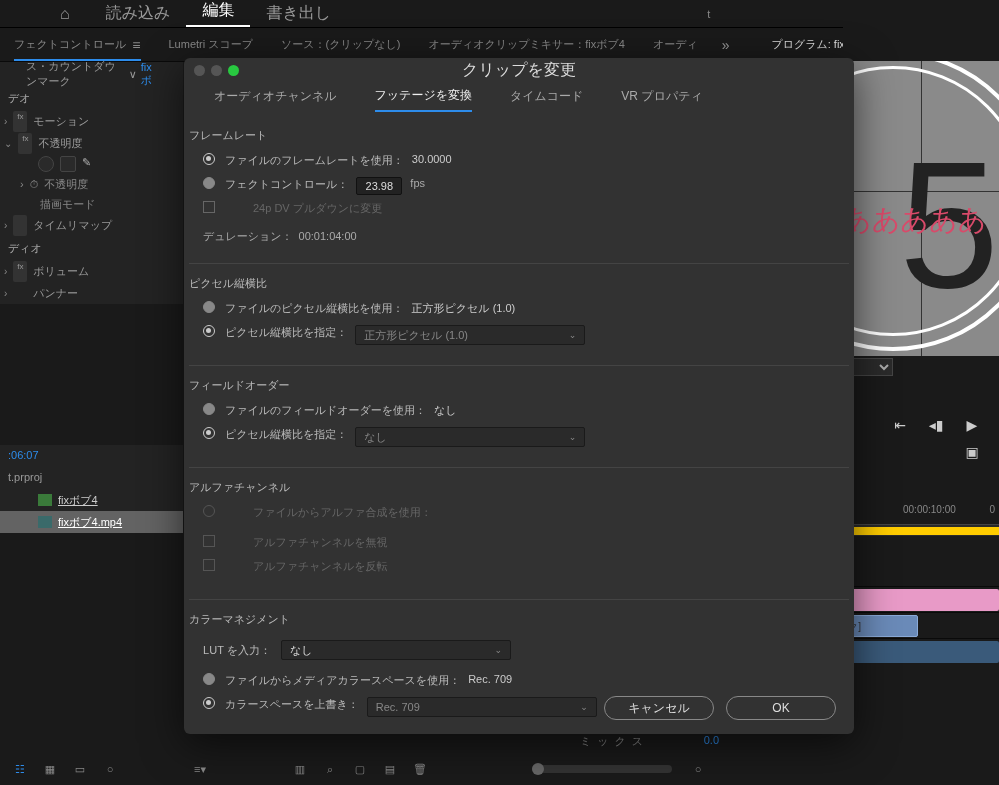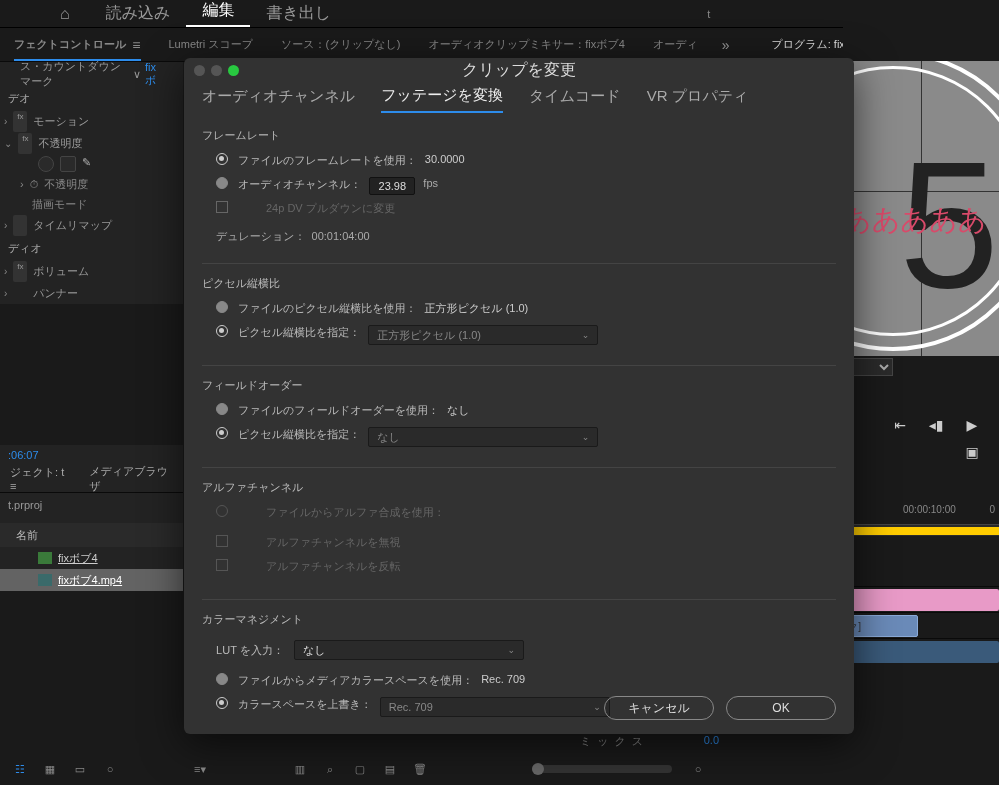--- a/index.html
+++ b/index.html
@@ -7,37 +7,37 @@
 
 
 .top-menu { height: 28px; display: flex; align-items: center; padding: 0 10px; background: #1a1a1a; border-bottom: 1px solid #000; }
 .home-icon { color: #999; font-size: 16px; margin-right: 20px; margin-left: 50px; }
 .top-menu-item { padding: 0 16px; color: #999; font-size: 16px; }
 .top-menu-item.active { color: #fff; border-bottom: 2px solid #fff; padding-bottom: 4px; }
 
 
 .tabs-row { height: 34px; display: flex; align-items: center; background: #1a1a1a; border-bottom: 1px solid #0a0a0a; position: relative; }
 .tab { padding: 0 14px; color: #888; font-size: 11px; display: flex; align-items: center; }
-.tab.with-border { position: relative; font-weight: bold; }
+.tab.with-border { position: relative; }
 .tab.with-border::after { content: ''; position: absolute; bottom: -8px; left: 14px; right: 14px; height: 2px; background: #2d8ceb; }
 .tab-menu-icon { margin-left: 6px; font-size: 14px; }
 .double-arrow { margin: 0 10px; font-size: 14px; color: #999; }
 
 
 .left-panel { position: absolute; left: 0; top: 62px; width: 183px; background: #232323; }
 .panel-header { height: 24px; display: flex; align-items: center; padding: 0 8px; font-size: 11px; color: #aaa; }
 .effect-row { height: 22px; display: flex; align-items: center; padding-left: 4px; color: #999; }
 .effect-row .toggle-arrow { margin-right: 6px; font-size: 10px; color: #888; }
 .fx-badge { display: inline-block; width: 14px; height: 21px; background: #333; margin-right: 6px; border-radius: 2px; font-size: 8px; text-align: center; line-height: 12px; }
 .sub-row { padding-left: 20px; height: 20px; display: flex; align-items: center; color: #888; }
 .icon-group { display: flex; gap: 6px; margin-left: 18px; }
 .small-icon { width: 16px; height: 16px; background: #2a2a2a; border: 1px solid #444; border-radius: 2px; }
 
 
-.breadcrumb { height: 24px; display: flex; align-items: center; padding: 0 20px; background: #232323; color: #999; }
+.breadcrumb { height: 24px; display: flex; align-items: center; padding: 0 26px; background: #232323; color: #999; }
 .breadcrumb .link { color: #2d8ceb; }
 
 
 .lower-left { position: absolute; left: 0; top: 445px; width: 183px; background: #232323; }
 .timecode-blue { color: #2d8ceb; padding: 4px 0 4px 8px; }
 .proj-tab-row { height: 28px; display: flex; align-items: center; border-bottom: 1px solid #0a0a0a; }
 .proj-tab { padding: 0 10px; color: #aaa; }
 .proj-name { padding: 6px 0 6px 8px; color: #999; }
 .name-header { height: 24px; display: flex; align-items: center; padding-left: 16px; background: #2a2a2a; color: #bbb; margin-top: 6px; }
 .project-list { background: #232323; }
@@ -93,24 +93,24 @@
 
 
 .modal { position: absolute; left: 184px; top: 58px; width: 670px; height: 676px; background: #323232; border-radius: 6px; box-shadow: 0 10px 40px rgba(0,0,0,.6); }
 .modal-titlebar { height: 24px; display: flex; align-items: center; position: relative; }
 .traffic { display: flex; gap: 6px; padding-left: 10px; }
 .traffic-dot { width: 11px; height: 11px; border-radius: 50%; }
 .td-r { background: #555; } .td-y { background: #555; } .td-g { background: #28c840; }
 .modal-title { position: absolute; left: 0; right: 0; text-align: center; color: #ddd; font-size: 16px; }
 
 .modal-tabs { height: 34px; display: flex; align-items: center; gap: 26px; padding-left: 18px;}
-.modal-tab { color: #aaa; font-size: 15px; padding-bottom: 6px; }
+.modal-tab { color: #aaa; font-size: 12px; padding-bottom: 6px; margin-left: 12px; }
 .modal-tab.active { color: #eee; border-bottom: 2px solid #2d8ceb; }
 
-.modal-body { padding: 8px 18px; }
+.modal-body { padding: 8px 5px; }
 .section { border-top: 1px solid #444; padding: 12px 0 16px 0; }
 .section:first-child { border-top: none; padding-top: 4px; }
 .section-title { color: #bbb; font-size: 11px; margin-bottom: 10px; }
 .form-row { display: flex; align-items: flex-start; height: 24px; padding-left: 14px; color: #bbb; }
 .form-row.disabled { color: #666; gap: 28px; }
 .radio { width: 12px; height: 12px; border: 1.5px solid #888; border-radius: 50%; margin-right: 10px; flex-shrink: 0; }
 .radio.selected { border-color: #ccc; position: relative; }
 .radio.selected::after { content: ''; position: absolute; left: 2px; top: 2px; width: 5px; height: 5px; background: #ccc; border-radius: 50%; }
 .radio.filled { background: #888; border-color: #888; }
 .checkbox { width: 12px; height: 12px; border: 1.5px solid #666; margin-right: 10px; flex-shrink: 0; }
@@ -180,21 +180,21 @@
       <span class="small-icon"></span>
       <span class="small-icon" style="background:none;border:none;color:#aaa">✎</span>
     </div>
   </div>
   <div class="sub-row">
       <span style="margin-right:6px">›</span>
       <span style="margin-right:6px">⏱</span>
       <span>不透明度</span>
     </div>
   <div class="sub-row">
-      <span style="margin-left:12px">描画モード</span>
+      <span style="margin-left:20px">描画モード</span>
     </div>
   <div class="effect-row">
       <span class="toggle-arrow">›</span>
       <span class="fx-badge"></span>
       <span>タイムリマップ</span>
     </div>
   <div class="panel-header">ディオ</div>
   <div class="effect-row">
       <span class="toggle-arrow">›</span>
       <span class="fx-badge">fx</span>
@@ -202,26 +202,21 @@
     </div>
   <div class="effect-row">
       <span class="toggle-arrow">›</span>
       <span style="width:14px;margin-right:6px"></span>
       <span>パンナー</span>
     </div>
 </div>
 
 <div class="lower-left">
   <div class="timecode-blue">:06:07</div>
-  <div class="proj-tab-row">
-    <div class="proj-tab"><span>ジェクト: t</span> <span>≡</span></div>
-    <div class="proj-tab">メディアブラウザ</div>
-  </div>
   <div class="proj-name">t.prproj</div>
-  <div class="name-header">名前</div>
   <div class="project-list">
     <div class="project-item">
         <span class="item-icon icon-green"></span>
         <span class="label">fixボブ4</span>
       </div>
     <div class="project-item selected">
         <span class="item-icon icon-teal"></span>
         <span class="label">fixボブ4.mp4</span>
       </div>
   </div>
@@ -314,21 +309,21 @@
 
     <div class="section">
       <div class="section-title">フレームレート</div>
       <div class="form-row">
         <span class="radio selected"></span>
         <span class="row-label">ファイルのフレームレートを使用：</span>
         <span class="value-text">30.0000</span>
       </div>
       <div class="form-row">
         <span class="radio filled"></span>
-        <span class="row-label">オーディオチャンネル：</span>
+        <span class="row-label">フェクトコントロール：</span>
         <input class="num-input" value="23.98" style="">
         <span class="unit">fps</span>
       </div>
       <div class="form-row disabled">
         <span class="checkbox"></span>
         <span>24p DV プルダウンに変更</span>
       </div>
       <div class="duration-row">
         <span>デュレーション：</span>
         <span style="margin-left:6px">00:01:04:00</span>

